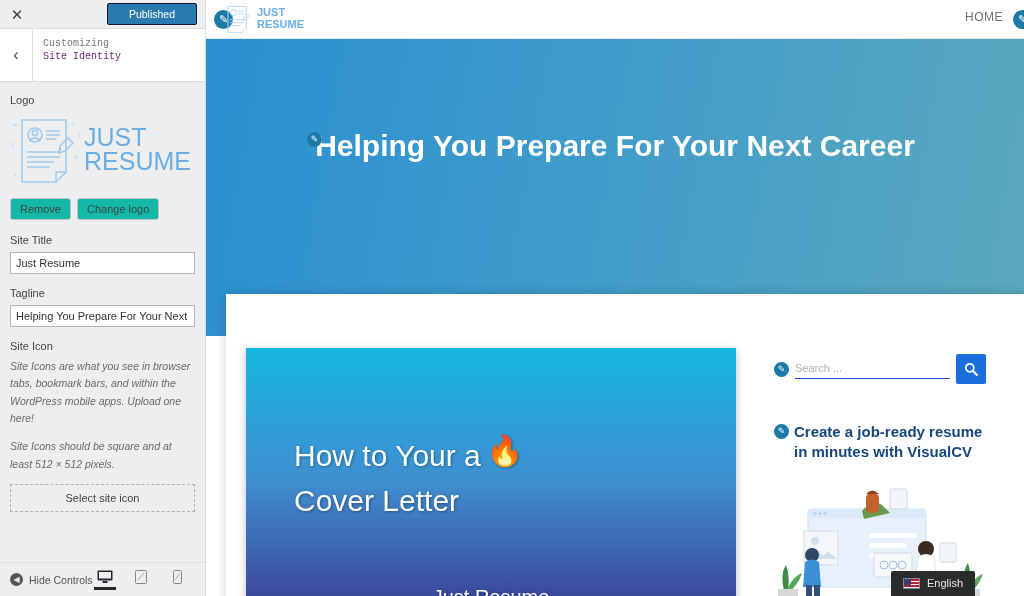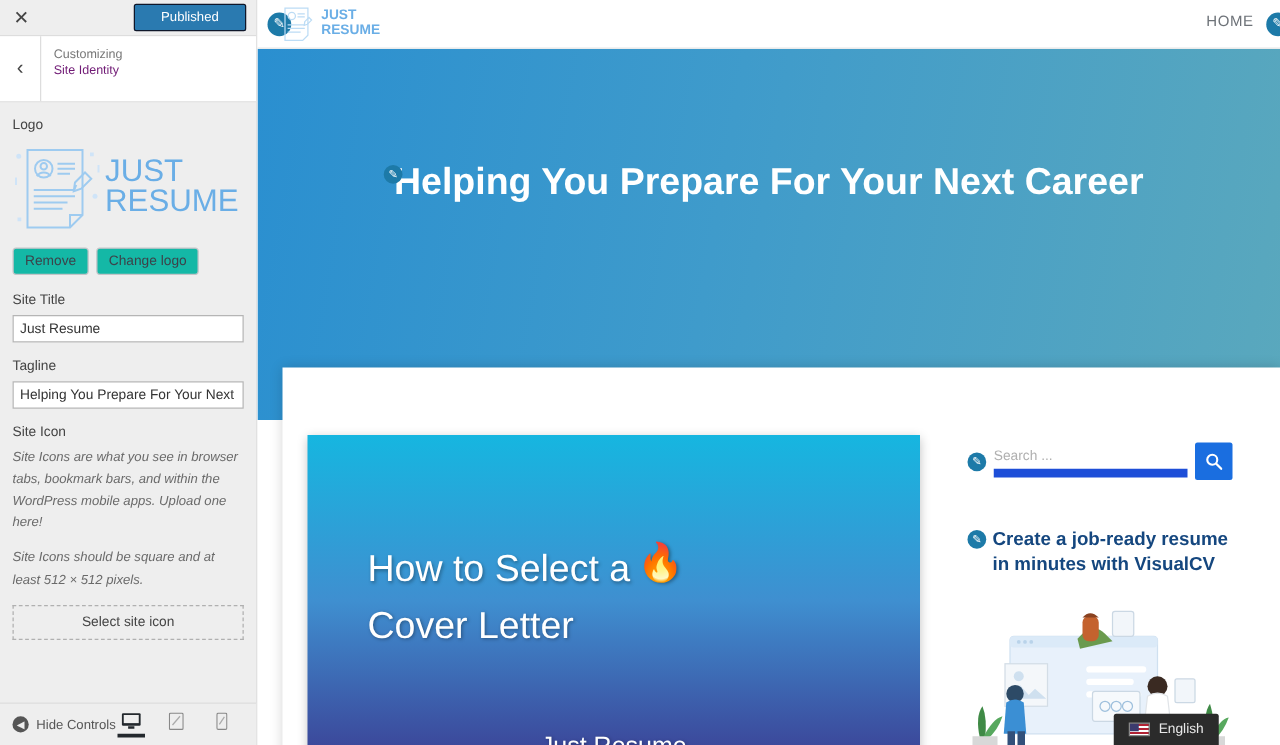--- a/index.html
+++ b/index.html
@@ -39,21 +39,21 @@
   }
   .panel-header {
     background: #fff; border-bottom: 1px solid #ddd;
     display: flex; align-items: stretch; height: 53px;
   }
   .back-btn {
     width: 33px; display: flex; align-items: center; justify-content: center;
     border-right: 1px solid #ddd; cursor: pointer;
     color: #444; font-size: 16px; line-height: 1;
   }
-  .panel-titles { padding: 8px 0 12px 10px; }
+  .panel-titles { padding: 8px 0 12px 10px; font-family: Liberation Mono, monospace; }
   .panel-sub { font-size: 10px; color: #777; line-height: 1.3; }
   .panel-title { font-size: 10px; color: #701a75; line-height: 1.45; }
 
   .cust-body { padding: 12px 10px 0 10px; }
   .field-label {
     font-size: 11px; color: #444; font-weight: normal;
     margin-bottom: 6px; display: block;
   }
   .logo-preview { margin: 6px 0 10px 0; }
   .logo-wrap { display: flex; align-items: center; gap: 2px; }
@@ -166,21 +166,21 @@
     position: absolute; left: 0; right: 0; bottom: 4px;
     text-align: center; color: #fff; font-size: 20px;
     text-shadow: 1px 1px 3px rgba(0,0,0,0.3);
   }
   .emoji { font-size: 30px; line-height: 1; }
 
   .side-col { width: 236px; padding: 38px 16px 0 8px; position: relative; }
   .search-row { display: flex; align-items: center; gap: 6px; }
   .search-field { flex: 1; display: flex; align-items: center; gap: 4px; }
   .search-input {
-    border: none; border-bottom: 7px solid #1d4ed8;
+    border: none; border-bottom: 1px solid #1d4ed8;
     background: transparent; font-size: 11px; color: #333;
     padding: 3px 0 4px 0; width: 100%; outline: none;
     font-family: "Liberation Sans", sans-serif;
   }
   .search-input::placeholder { color: #b0b0b0; }
   .search-btn {
     width: 30px; height: 30px; background: #1a6ee0;
     display: flex; align-items: center; justify-content: center;
     color: #fff; border: none; cursor: pointer; border-radius: 2px; flex: none;
   }
@@ -342,21 +342,21 @@
         <div class="edit-pencil sm hero-pencil">✎</div>
         <div class="hero-title">Helping You Prepare For Your Next Career</div>
       </div>
     </div>
 
     <div class="content-panel">
 
       <div class="post-col">
         <div class="post-card">
           <div class="post-card-title">
-            <span>How to Select a</span>
+            <span>How to Your a</span>
             <span class="emoji">🔥</span>
             <span style="width:100%">Cover Letter</span>
           </div>
           <div class="post-card-brand">Just Resume</div>
         </div>
       </div>
 
       <div class="side-col">
         <div class="search-row">
           <div class="edit-pencil sm">✎</div>

